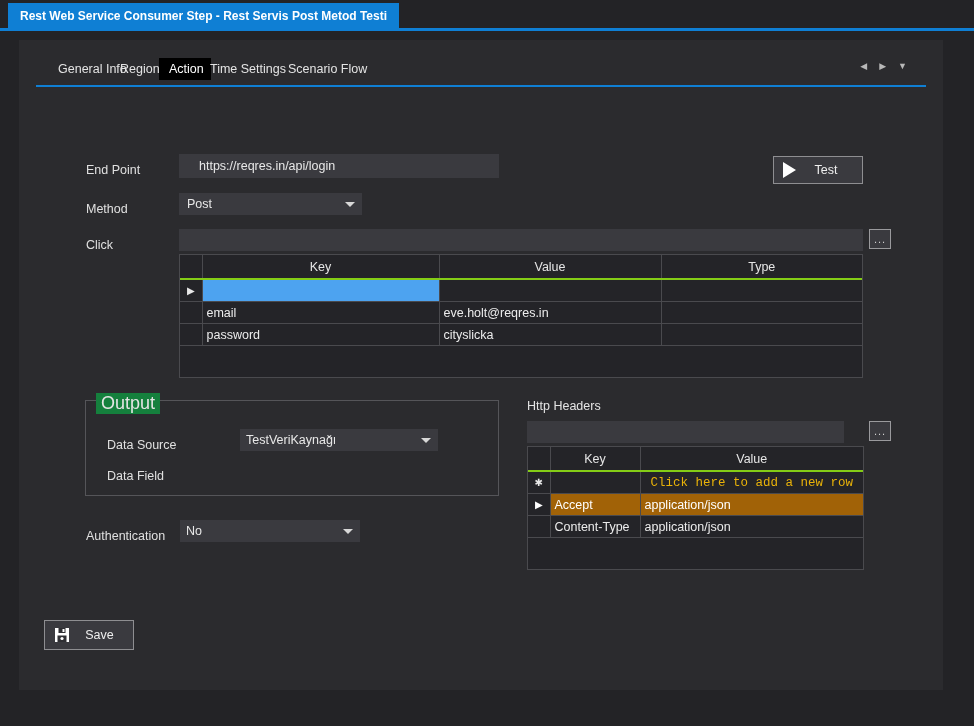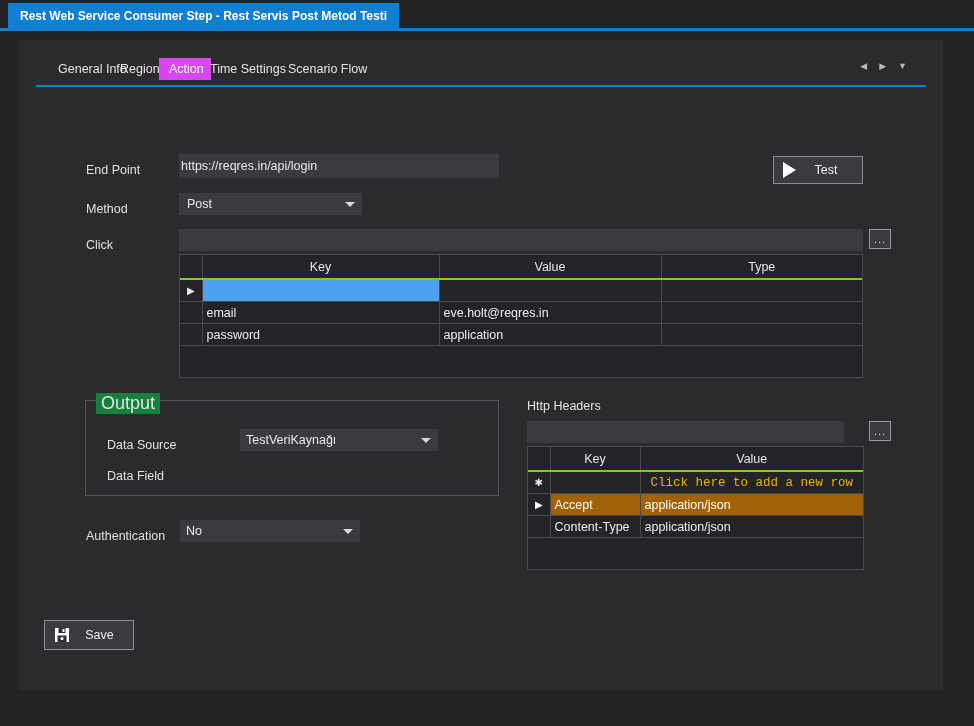--- a/index.html
+++ b/index.html
@@ -75,21 +75,21 @@
     top: 4px;
     height: 22px;
     line-height: 22px;
     padding: 0 7px;
     font-size: 12.5px;
     color: #e4e4e4;
     white-space: nowrap;
     box-sizing: border-box;
   }
   .tab.active {
-    background: #d946ef;
+    background: #000000;
     color: #ffffff;
     padding-left: 10px;
   }
   #tab-underline {
     position: absolute;
     left: 17px; top: 31px;
     width: 890px; height: 2px;
     background: #0f7fd4;
   }
   #tab-navs {
@@ -114,21 +114,21 @@
     color: #e0e0e0;
     white-space: nowrap;
   }
   .textbox {
     position: absolute;
     background: #3a3a3f;
     border: none;
     color: #e8e8e8;
     font-family: "Liberation Sans", sans-serif;
     font-size: 12.5px;
-    padding: 0 2px;
+    padding: 0 20px;
     box-sizing: border-box;
     display: flex;
     align-items: center;
   }
   .combo {
     position: absolute;
     background: #3a3a3f;
     color: #e8e8e8;
     font-size: 12.5px;
     box-sizing: border-box;
@@ -369,21 +369,21 @@
             </tr>
             <tr>
               <td class="rowhdr"></td>
               <td>email</td>
               <td>eve.holt@reqres.in</td>
               <td style="border-right:none;"></td>
             </tr>
             <tr>
               <td class="rowhdr"></td>
               <td>password</td>
-              <td>application</td>
+              <td>cityslicka</td>
               <td style="border-right:none;"></td>
             </tr>
           </tbody>
         </table>
       </div>
 
       <div class="groupbox" style="left:66px; top:312px; width:414px; height:96px;">
         <span class="gb-title">Output</span>
       </div>
       <div class="flabel" style="left:88px; top:350px;">Data Source</div>

